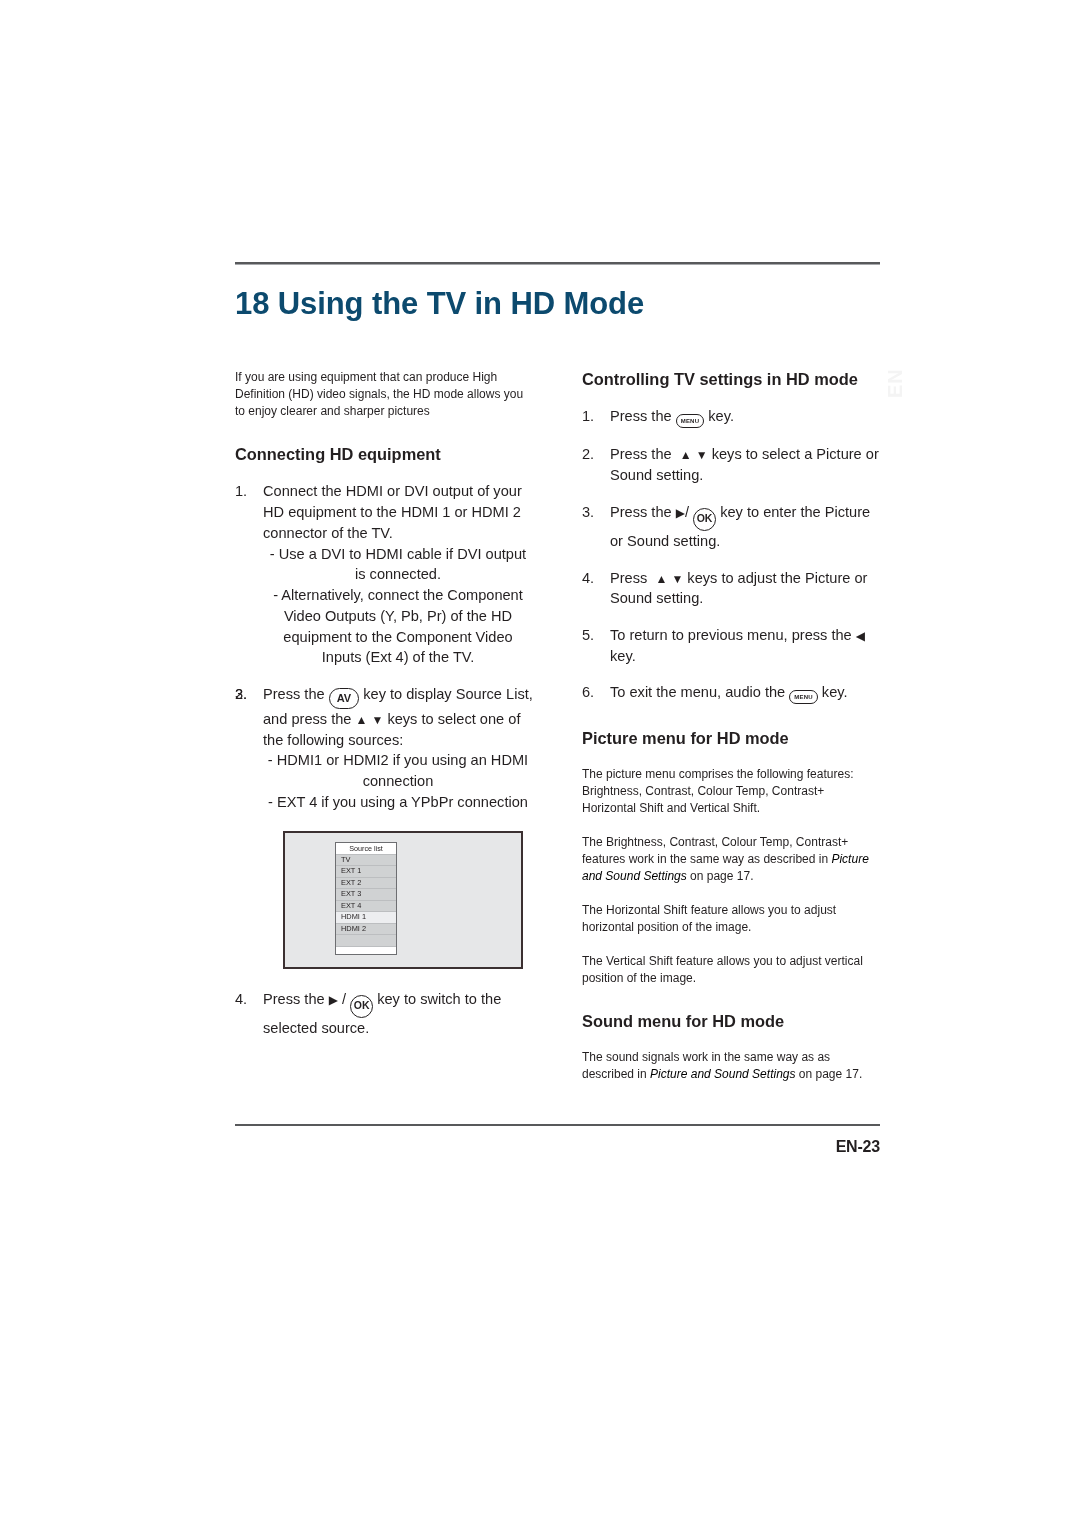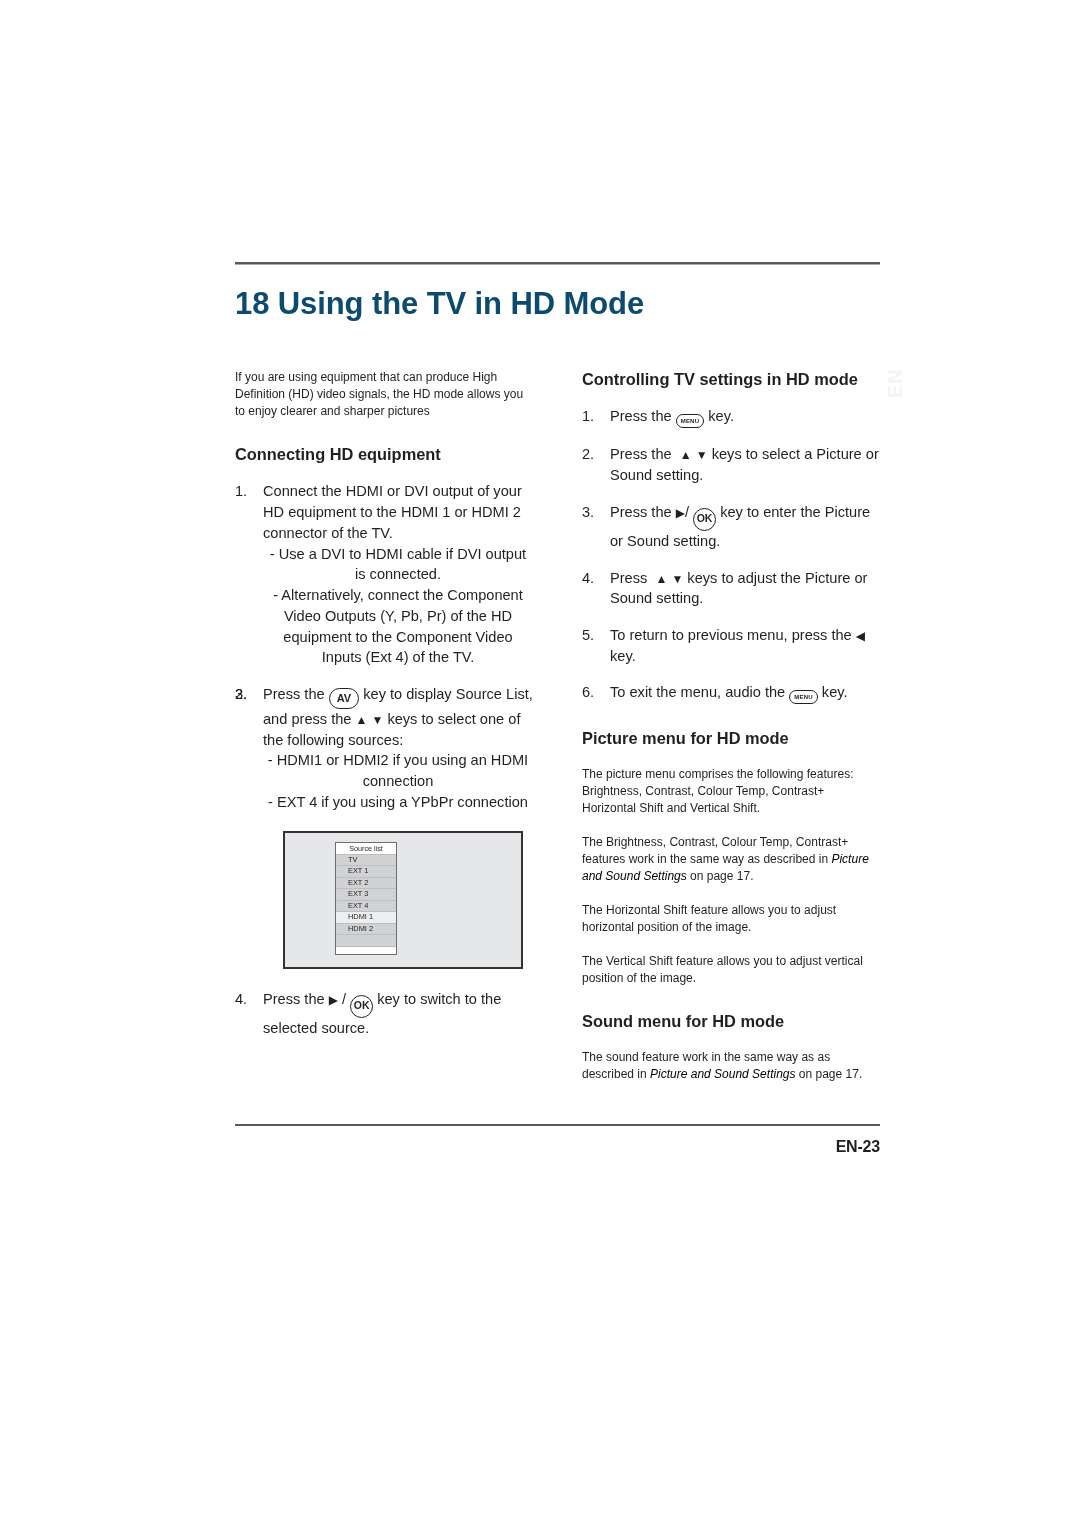--- a/index.html
+++ b/index.html
@@ -153,21 +153,21 @@
     font-size: 7.2px;
     line-height: 11px;
     height: 11px;
     color: #231f20;
     border-bottom: 1px solid #bcbec0;
   }
   .src-item {
     font-size: 7.4px;
     line-height: 10.5px;
     height: 10.5px;
-    padding-left: 12px;
+    padding-left: 5px;
     color: #231f20;
     border-bottom: 1px solid #bcbec0;
     background: #d0d2d3;
   }
   .src-item.sel { background: #edeef0; }
   .src-item.blank { background: #d0d2d3; }
   .src-foot {
     height: 7px;
     background: #ffffff;
   }
@@ -323,21 +323,21 @@
 
         <p><span>The Brightness, Contrast, Colour Temp, Contrast+ features work in the same way as described in </span><span class="it">Picture and Sound Settings</span><span> on page 17.</span></p>
 
         <p>The Horizontal Shift feature allows you to adjust horizontal position of the image.</p>
 
         <p>The Vertical Shift feature allows you to adjust vertical position of the image.</p>
 
         <h2 class="section-head">Sound menu for HD mode</h2>
 
 
-        <p><span>The sound feature work in the same way as as described in </span><span class="it">Picture and Sound Settings</span><span> on page 17.</span></p>
+        <p><span>The sound signals work in the same way as as described in </span><span class="it">Picture and Sound Settings</span><span> on page 17.</span></p>
 
       </div>
     </div>
 
     <div class="rule-bottom"></div>
     <div class="footer">EN-23</div>
 
   </div>
 </div>
 

